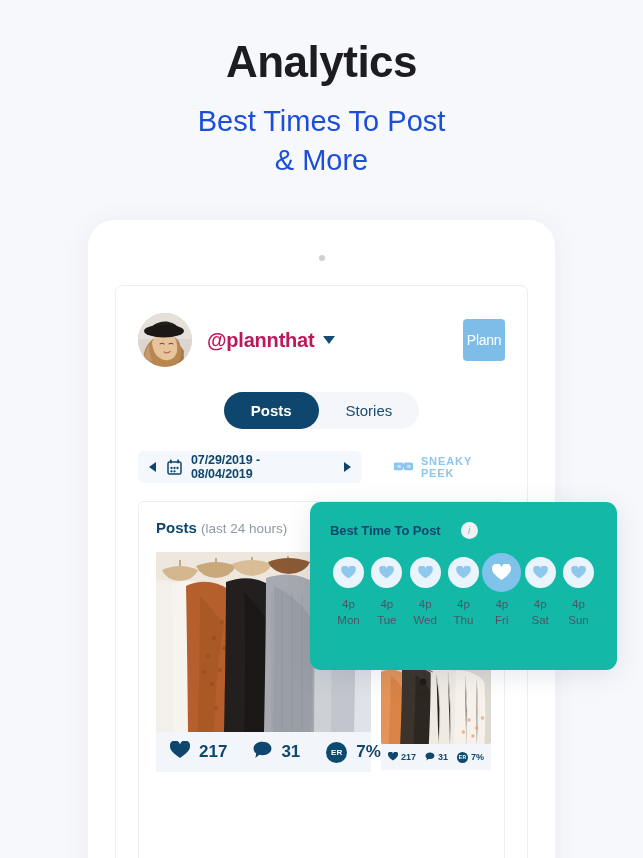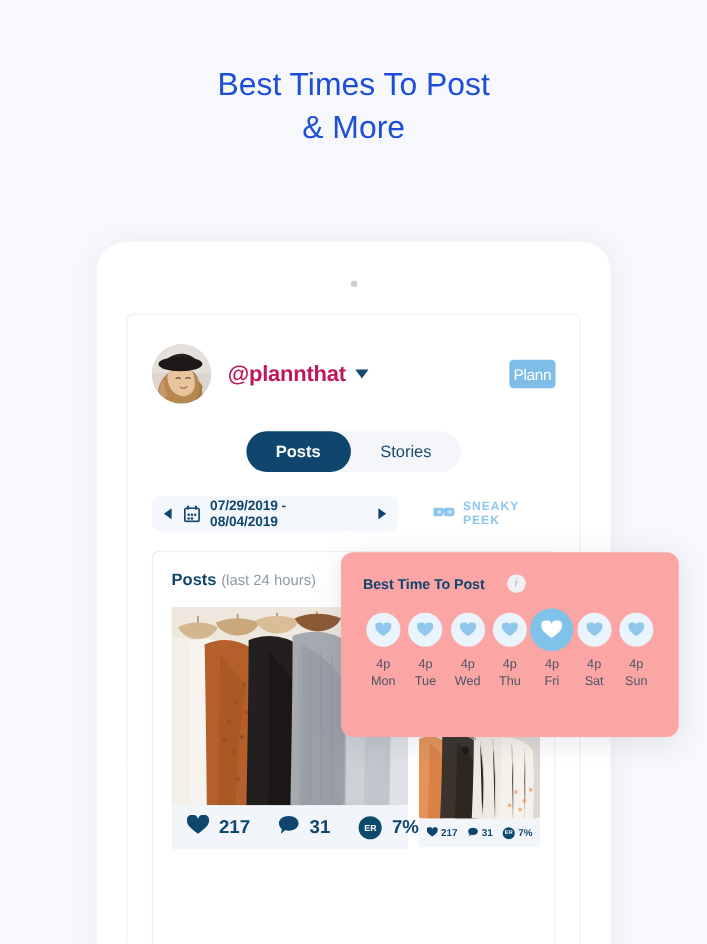--- a/index.html
+++ b/index.html
@@ -97,21 +97,21 @@
     width: 0; height: 0;
     border-left: 6px solid transparent;
     border-right: 6px solid transparent;
     border-top: 8px solid #124b73;
     display: inline-block;
     vertical-align: middle;
   }
   .spacer { flex: 1 1 auto; }
   .plann-logo {
     width: 42px;
-    height: 26px;
+    height: 42px;
     border-radius: 4px;
     background: #7fbde9;
     color: #ffffff;
     font-size: 14px;
     display: flex;
     align-items: center;
     justify-content: center;
     letter-spacing: -0.3px;
   }
 
@@ -252,21 +252,21 @@
   }
   .stats.small .er-badge { width: 11px; height: 11px; font-size: 5px; }
 
   
   .bttp {
     position: absolute;
     left: 310px;
     top: 502px;
     width: 307px;
     height: 168px;
-    background: #fca5a5;
+    background: #14b8a6;
     border-radius: 11px;
     box-shadow: 0 5px 26px rgba(60,75,110,0.13);
     padding: 20px 20px 0 20px;
   }
   .bttp-head { display: flex; align-items: center; }
   .bttp-title {
     font-size: 13px;
     font-weight: bold;
     color: #0e466e;
     letter-spacing: -0.1px;
@@ -318,20 +318,21 @@
   .day-name {
     margin-top: 4px;
     font-size: 11.5px;
     color: #4c5566;
   }
 </style>
 </head>
 <body>
 
 <div class="header">
+  <div class="header-title">Analytics</div>
   <div class="header-sub">
     <div>Best Times To Post</div>
     <div>&amp; More</div>
   </div>
 </div>
 
 <div class="tablet">
   <div class="camera-dot"></div>
 
   <div class="screen">

